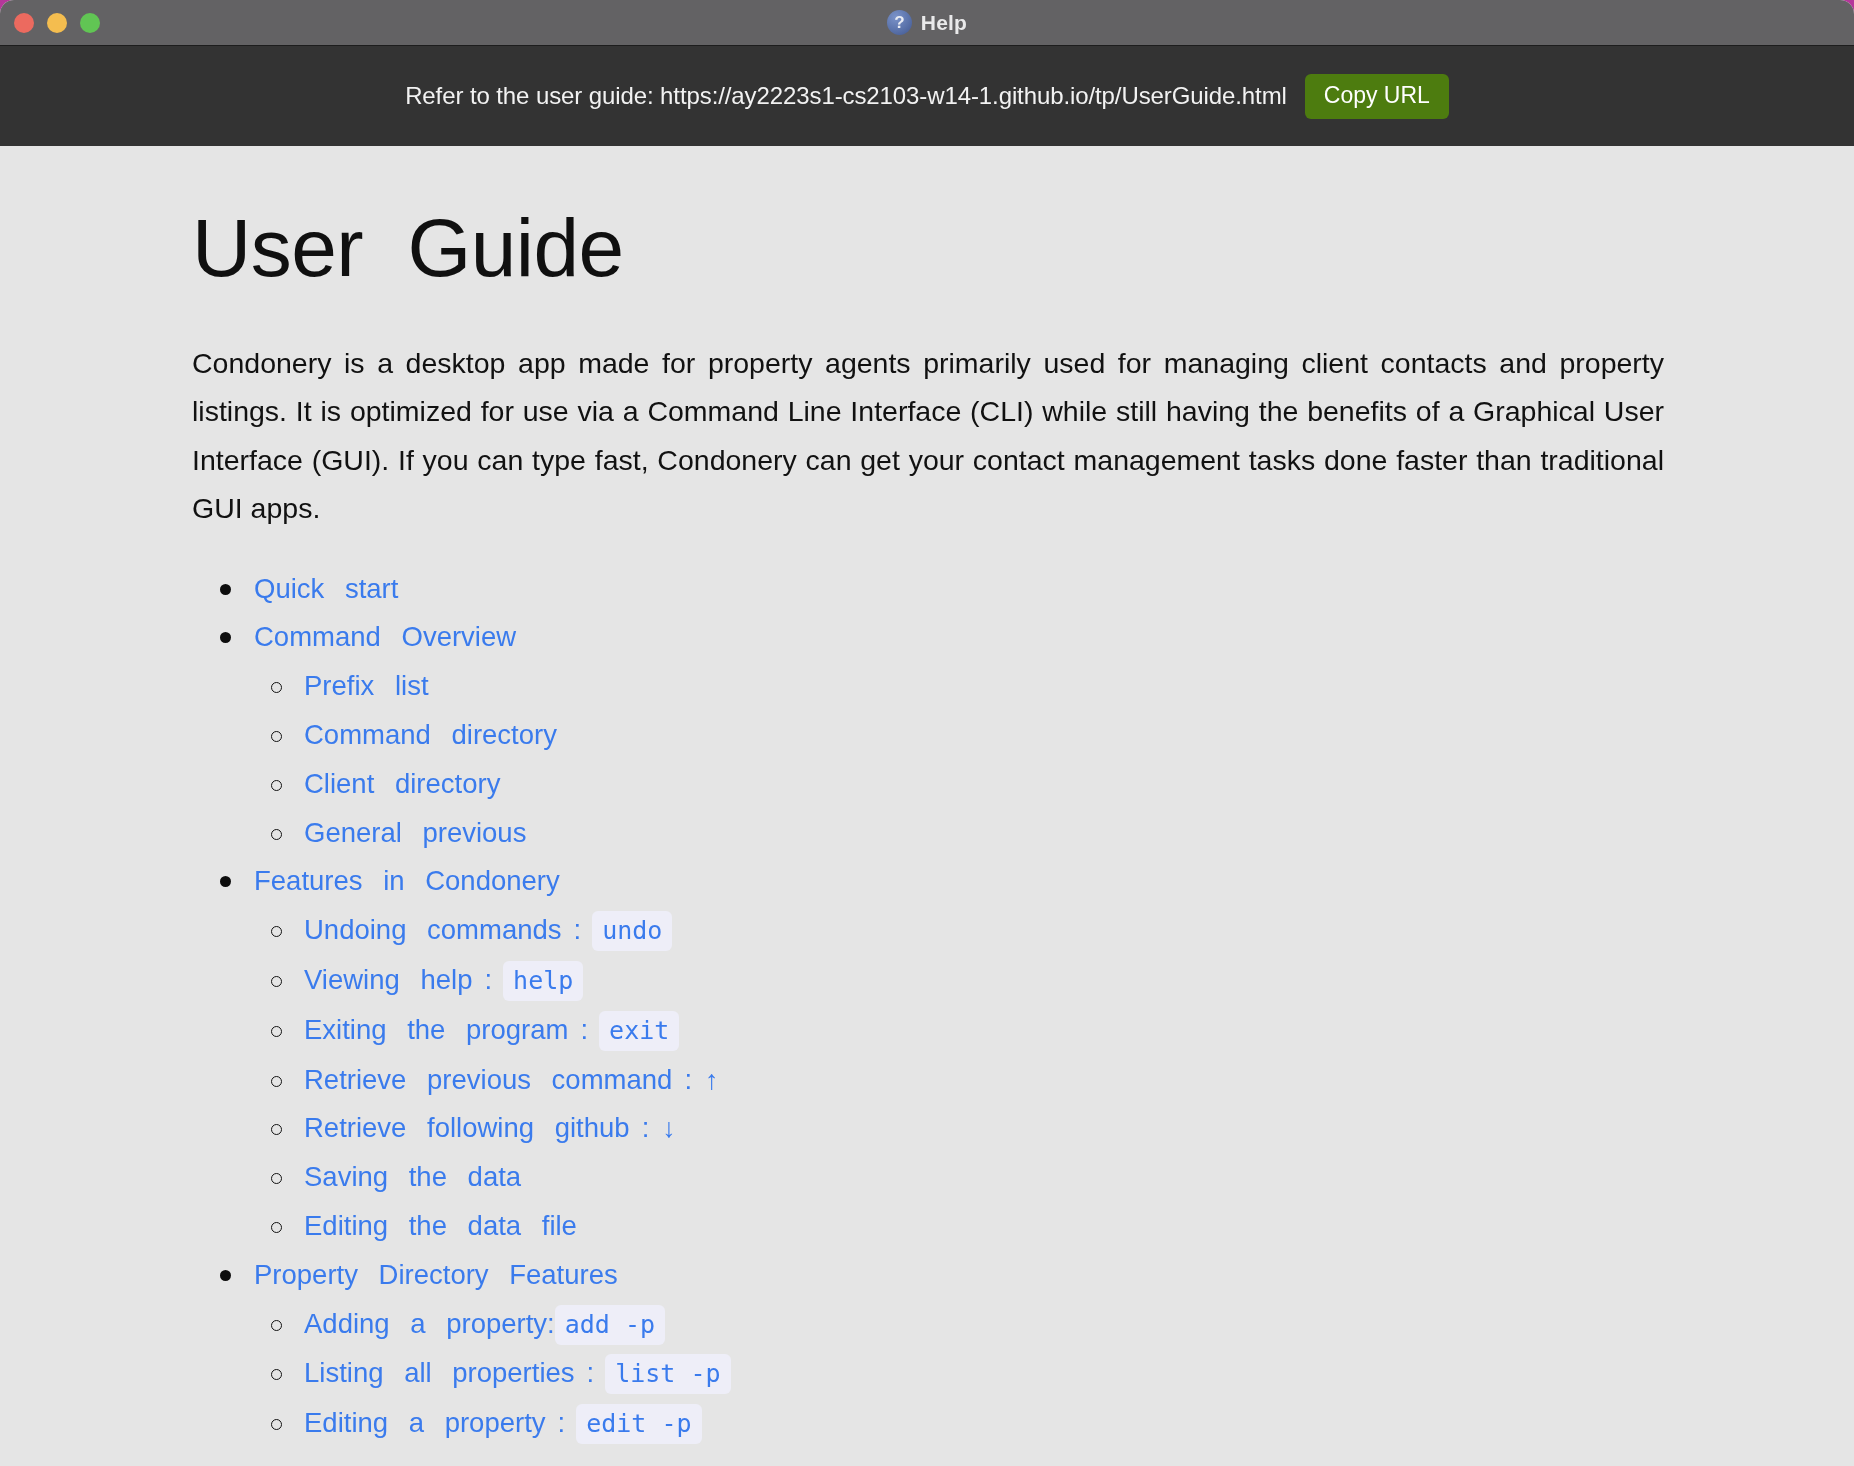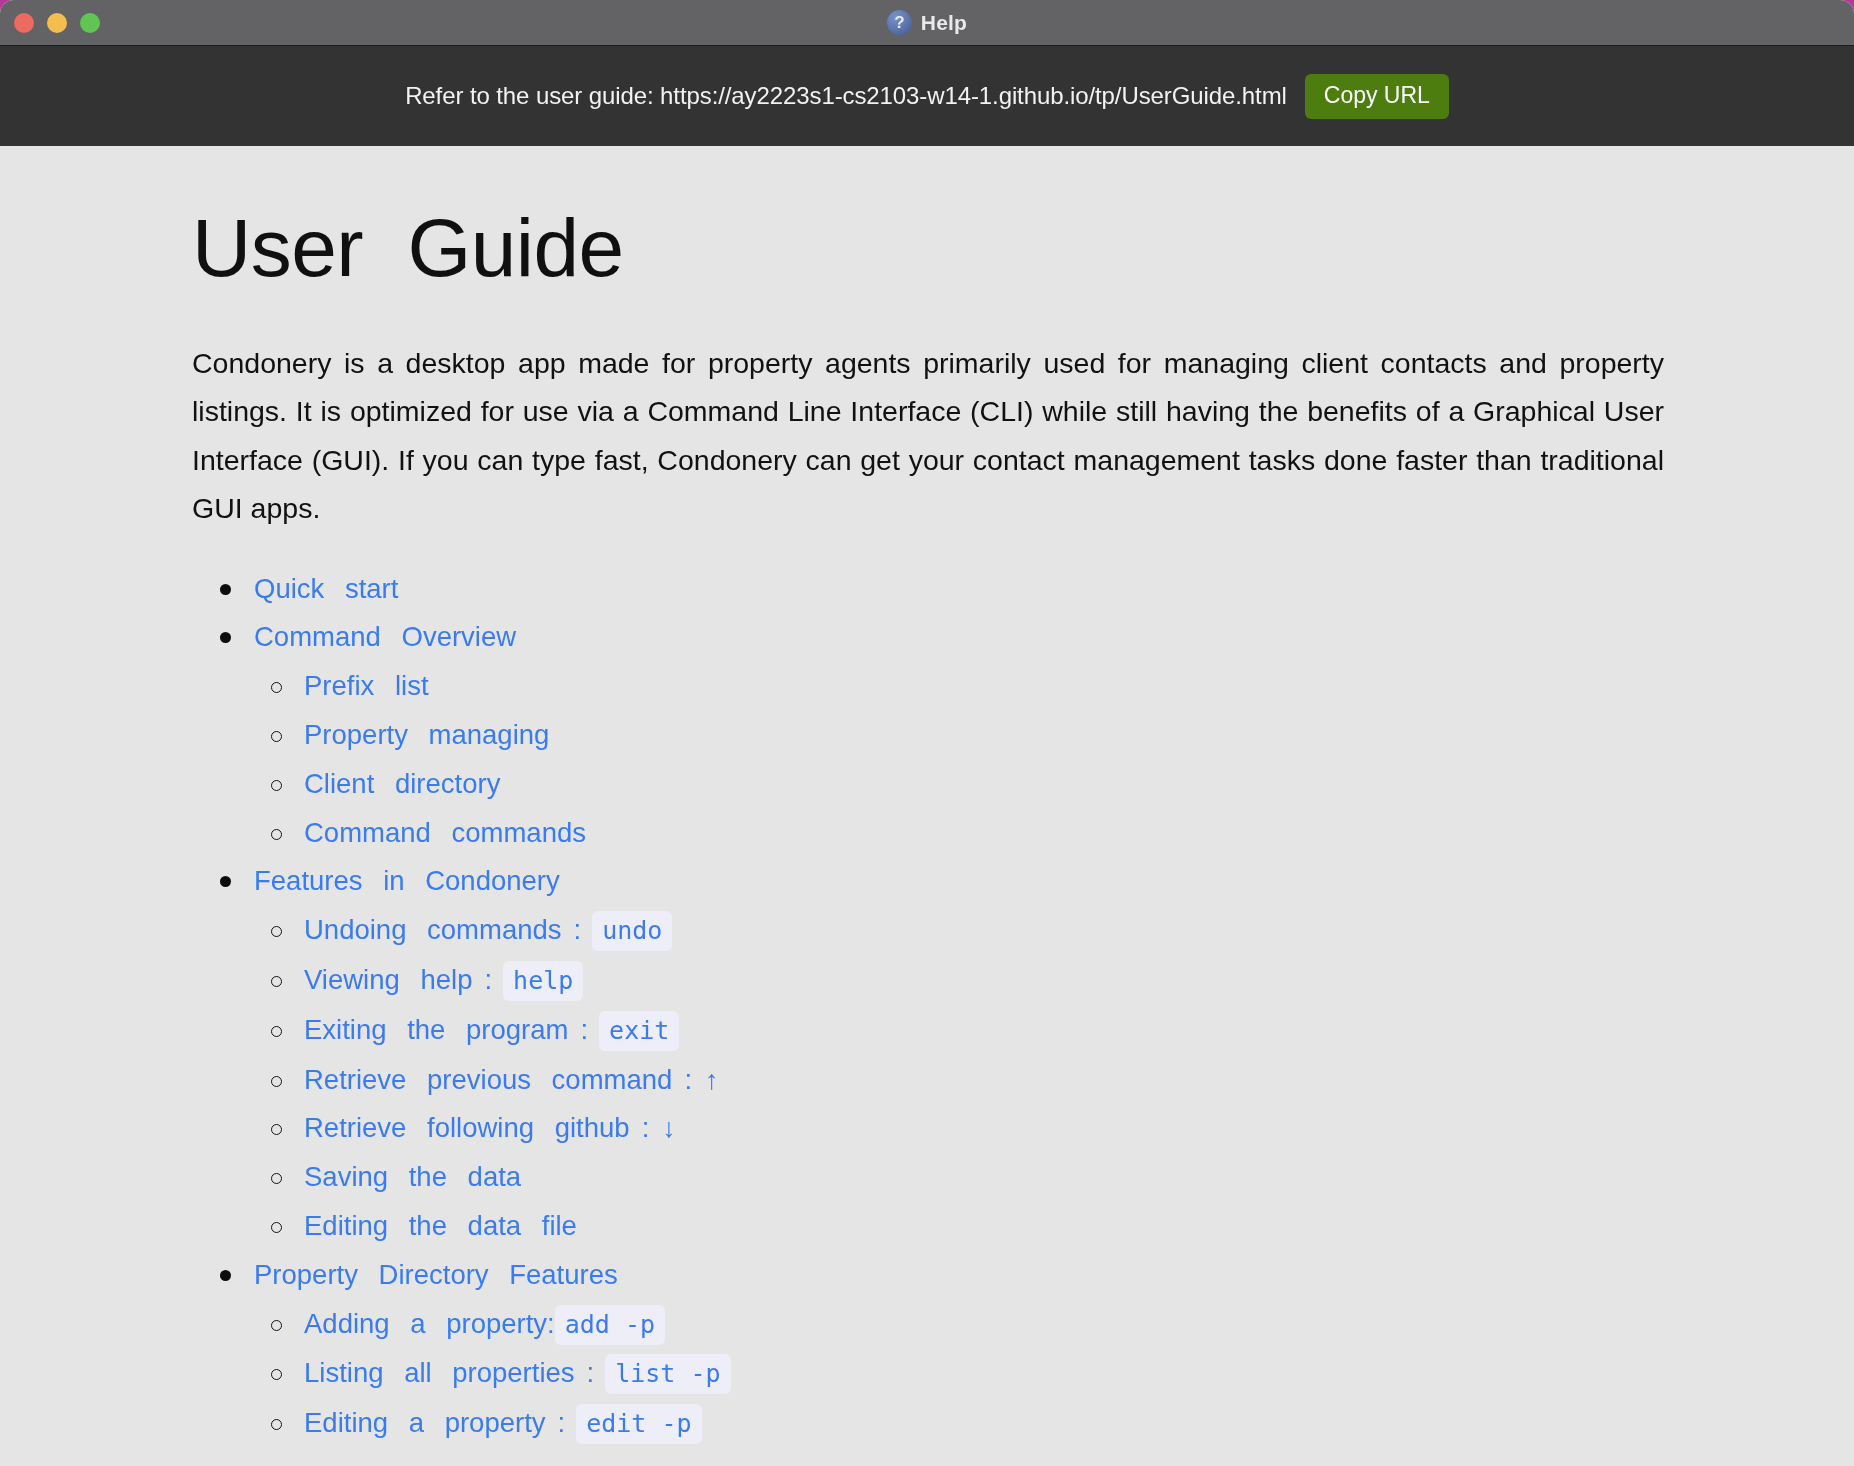--- a/index.html
+++ b/index.html
@@ -232,23 +232,23 @@
 
   <div id="content">
     <h1 id="page-title">User  Guide</h1>
     <p id="intro">Condonery is a desktop app made for property agents primarily used for managing client contacts and property listings. It is optimized for use via a Command Line Interface (CLI) while still having the benefits of a Graphical User Interface (GUI). If you can type fast, Condonery can get your contact management tasks done faster than traditional GUI apps.</p>
     <ul class="toc level1" id="toc-root">
         <li class="toc-item lvl1"><span class="bullet filled"></span><a class="toc-link" href="#">Quick start</a></li>
         <li class="toc-item lvl1"><span class="bullet filled"></span><a class="toc-link" href="#">Command Overview</a></li>
         <li>
           <ul class="toc level2">
             <li class="toc-item lvl2"><span class="bullet hollow"></span><a class="toc-link" href="#">Prefix list</a></li>
-            <li class="toc-item lvl2"><span class="bullet hollow"></span><a class="toc-link" href="#">Property managing</a></li>
+            <li class="toc-item lvl2"><span class="bullet hollow"></span><a class="toc-link" href="#">Command directory</a></li>
             <li class="toc-item lvl2"><span class="bullet hollow"></span><a class="toc-link" href="#">Client directory</a></li>
-            <li class="toc-item lvl2"><span class="bullet hollow"></span><a class="toc-link" href="#">Command commands</a></li>
+            <li class="toc-item lvl2"><span class="bullet hollow"></span><a class="toc-link" href="#">General previous</a></li>
           </ul>
         </li>
         <li class="toc-item lvl1"><span class="bullet filled"></span><a class="toc-link" href="#">Features in Condonery</a></li>
         <li>
           <ul class="toc level2">
             <li class="toc-item lvl2"><span class="bullet hollow"></span><a class="toc-link" href="#">Undoing commands</a><span class="sep">:</span><code class="cmd">undo</code></li>
             <li class="toc-item lvl2"><span class="bullet hollow"></span><a class="toc-link" href="#">Viewing help</a><span class="sep">:</span><code class="cmd">help</code></li>
             <li class="toc-item lvl2"><span class="bullet hollow"></span><a class="toc-link" href="#">Exiting the program</a><span class="sep">:</span><code class="cmd">exit</code></li>
             <li class="toc-item lvl2"><span class="bullet hollow"></span><a class="toc-link" href="#">Retrieve previous command</a><span class="sep">:</span><span class="arrow">↑</span></li>
             <li class="toc-item lvl2"><span class="bullet hollow"></span><a class="toc-link" href="#">Retrieve following github</a><span class="sep">:</span><span class="arrow">↓</span></li>

